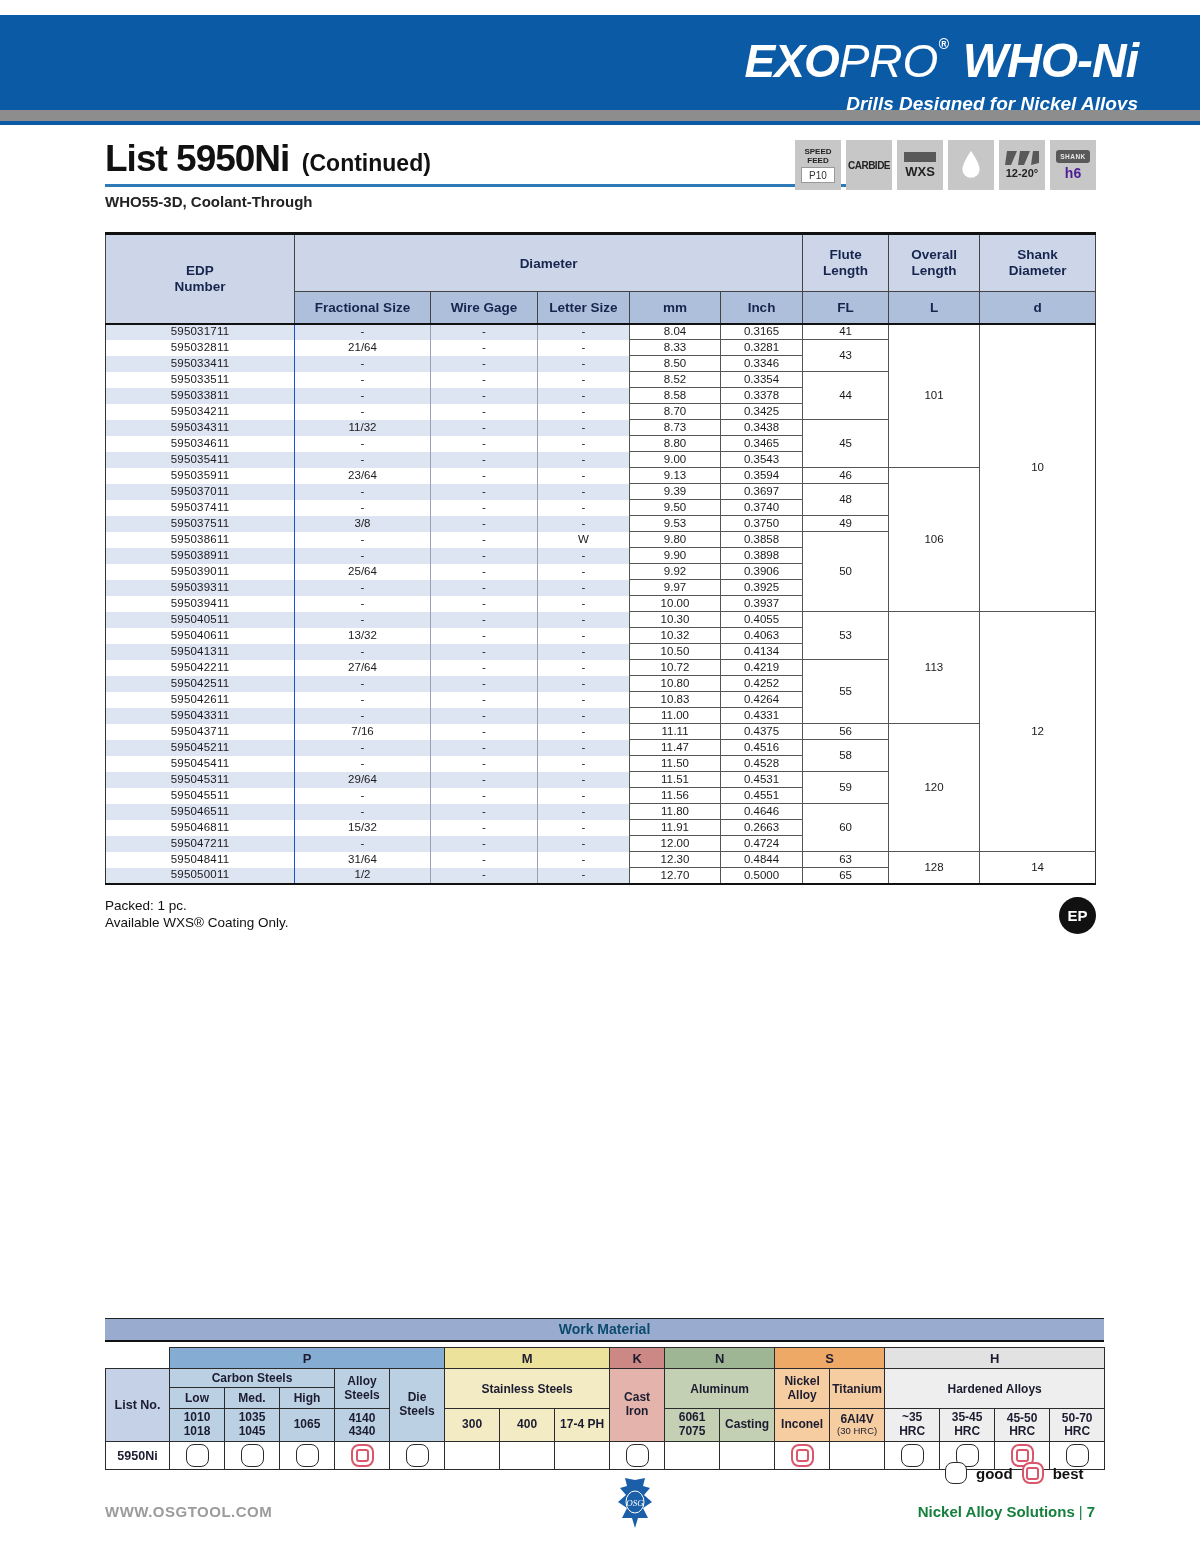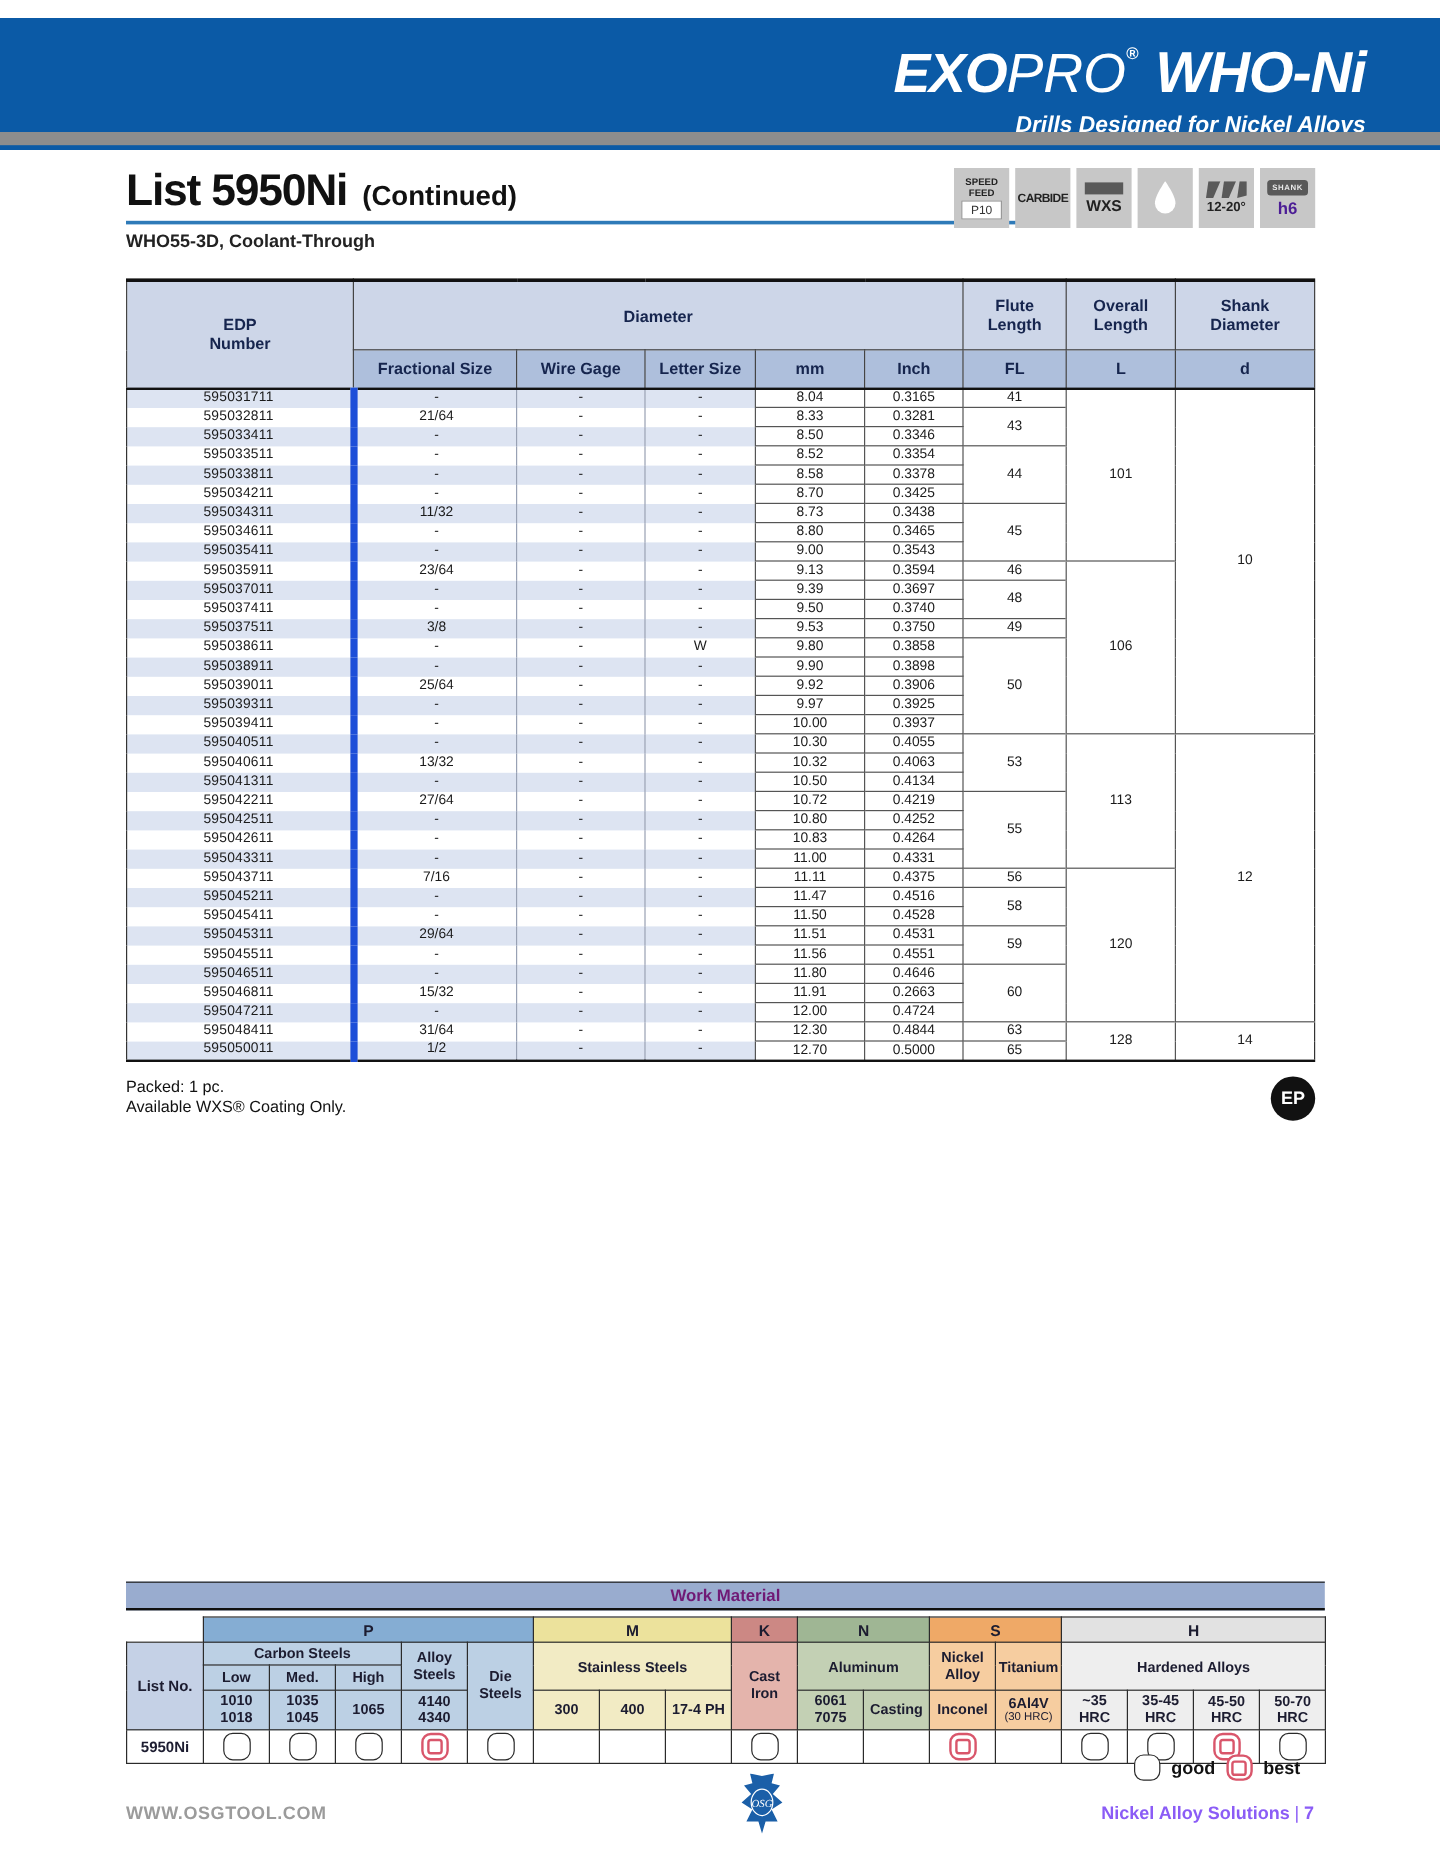--- a/index.html
+++ b/index.html
@@ -45,39 +45,39 @@
   .spec-wrap { position:absolute; left:105px; top:232px; }
   table.spec { border-collapse:collapse; table-layout:fixed; width:990px;
                border-left:1.5px solid #333; border-right:1.5px solid #333;
                border-top:3px solid #111; border-bottom:2.5px solid #111; }
   table.spec thead { border-bottom:2.5px solid #111; }
   table.spec th { font-size:13.5px; font-weight:700; color:#16254e; border:1px solid #444; vertical-align:middle; text-align:center; }
   .h-top { background:#cdd6e8; height:58px; }
   .h-sub { background:#aebfdc; height:32px; }
   .pre { white-space:pre-line; line-height:1.15; }
   table.spec td { font-size:11.5px; height:16px; line-height:1; text-align:center; vertical-align:middle; color:#1a1a1a; padding:0; }
-  td.c-edp { border-right:6px solid #1d4ed8; letter-spacing:0.2px; }
+  td.c-edp { border-right:1px solid #1d4ed8; letter-spacing:0.2px; }
   td.c-frac, td.c-wg { border-right:1px solid #98a1b4; }
   td.c-ls { border-right:1px solid #555; }
   td.c-mm, td.c-inch { border:1px solid #555; background:#fff; }
   td.c-fl { border-right:1px solid #555; border-top:1px solid #555; background:#fff; font-size:12px; }
   td.c-l  { border-right:1px solid #555; border-top:1px solid #555; background:#fff; font-size:12px; }
   td.c-d  { border-top:1px solid #555; background:#fff; font-size:12px; }
   tr.stripe td.st { background:#dde4f2; }
 
   
   .footnotes { position:absolute; left:105px; top:897px; font-size:13.5px; line-height:17px; color:#111; }
   .ep-badge { position:absolute; left:1059px; top:897px; width:37px; height:37px; border-radius:50%;
               background:#111; color:#fff; font-weight:800; font-size:15px;
               display:flex; align-items:center; justify-content:center; }
 
   
   .wm-block { position:absolute; left:105px; top:1318px; width:999px; }
   .wm-title { height:24px; background:#99accf; border-top:1.5px solid #222; border-bottom:2px solid #111;
-              text-align:center; font-size:14px; font-weight:700; color:#701a75; line-height:21px; }
+              text-align:center; font-size:14px; font-weight:700; color:#0c4a6e; line-height:21px; }
   table.wm { border-collapse:collapse; table-layout:fixed; width:999px; margin-top:5px; }
   table.wm td, table.wm th { border:1px solid #2b2b2b; text-align:center; vertical-align:middle;
               font-weight:700; color:#1c1c30; padding:0; }
   .blank { border:none !important; background:#fff; }
   .band { height:21px; font-size:13px; }
   .b-p{background:#85add3} .b-m{background:#ece29c} .b-k{background:#cc8884}
   .b-n{background:#9fb694} .b-s{background:#efa967} .b-h{background:#e2e2e2}
   .s-p{background:#bcd0e4} .s-m{background:#f2ebc4} .s-k{background:#e4b4ac}
   .s-n{background:#c3d0b4} .s-s{background:#f6cda0} .s-h{background:#eeeeee}
   .r2 { height:19px; font-size:12px; }
@@ -93,21 +93,21 @@
   .mark.best::after { content:""; width:9px; height:9px; border:2px solid #d9566b; border-radius:3px; display:block; }
 
   
   .legend { position:absolute; left:945px; top:1462px; display:flex; align-items:center; gap:9px;
             font-size:15px; font-weight:700; color:#111; }
   .legend .mark { width:22px; height:22px; margin:0; }
 
   
   .footer-left { position:absolute; left:105px; top:1503px; font-size:15px; font-weight:700;
                  color:#9b9b9b; letter-spacing:0.5px; }
-  .footer-right { position:absolute; right:105px; top:1503px; font-size:15px; font-weight:700; color:#8b5cf6; }
+  .footer-right { position:absolute; right:105px; top:1503px; font-size:15px; font-weight:700; color:#15803d; }
   .footer-right .sep { font-weight:300; margin:0 4px; }
   .osg-logo { position:absolute; left:612px; top:1478px; }
 </style>
 </head>
 <body>
 
 <div class="banner">
   <div class="banner-inner">
     <div class="brand-line"><span class="exo">EXO</span><span class="pro">PRO</span><span class="reg">®</span><span class="who">WHO-Ni</span></div>
     <div class="tagline">Drills Designed for Nickel Alloys</div>

